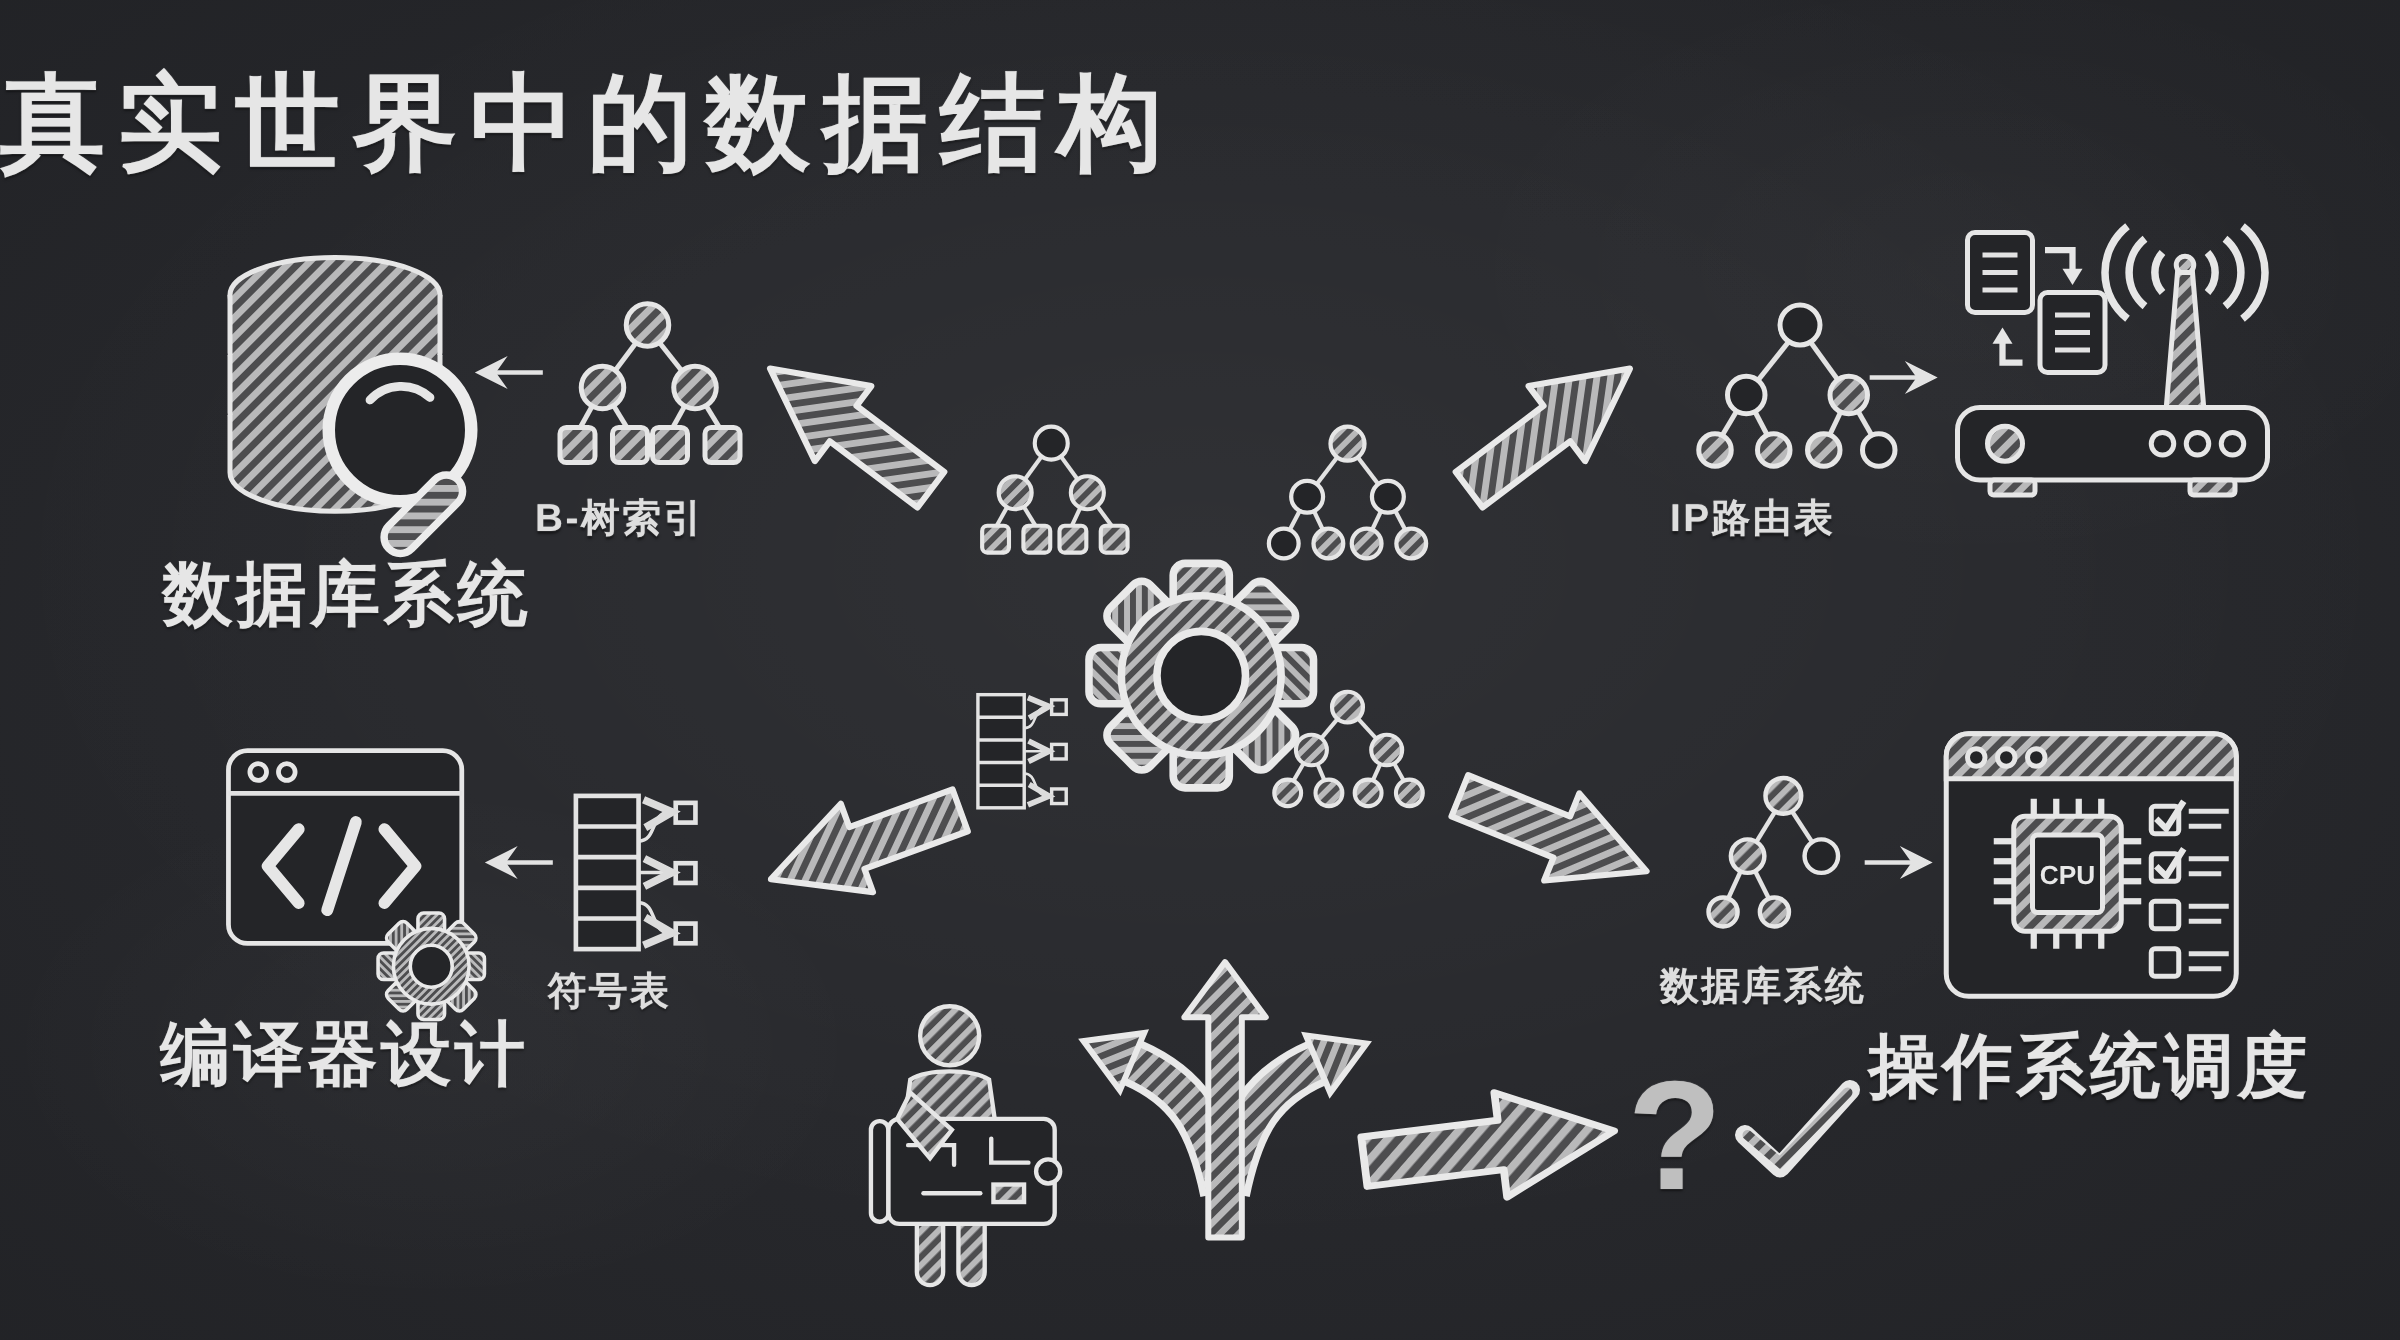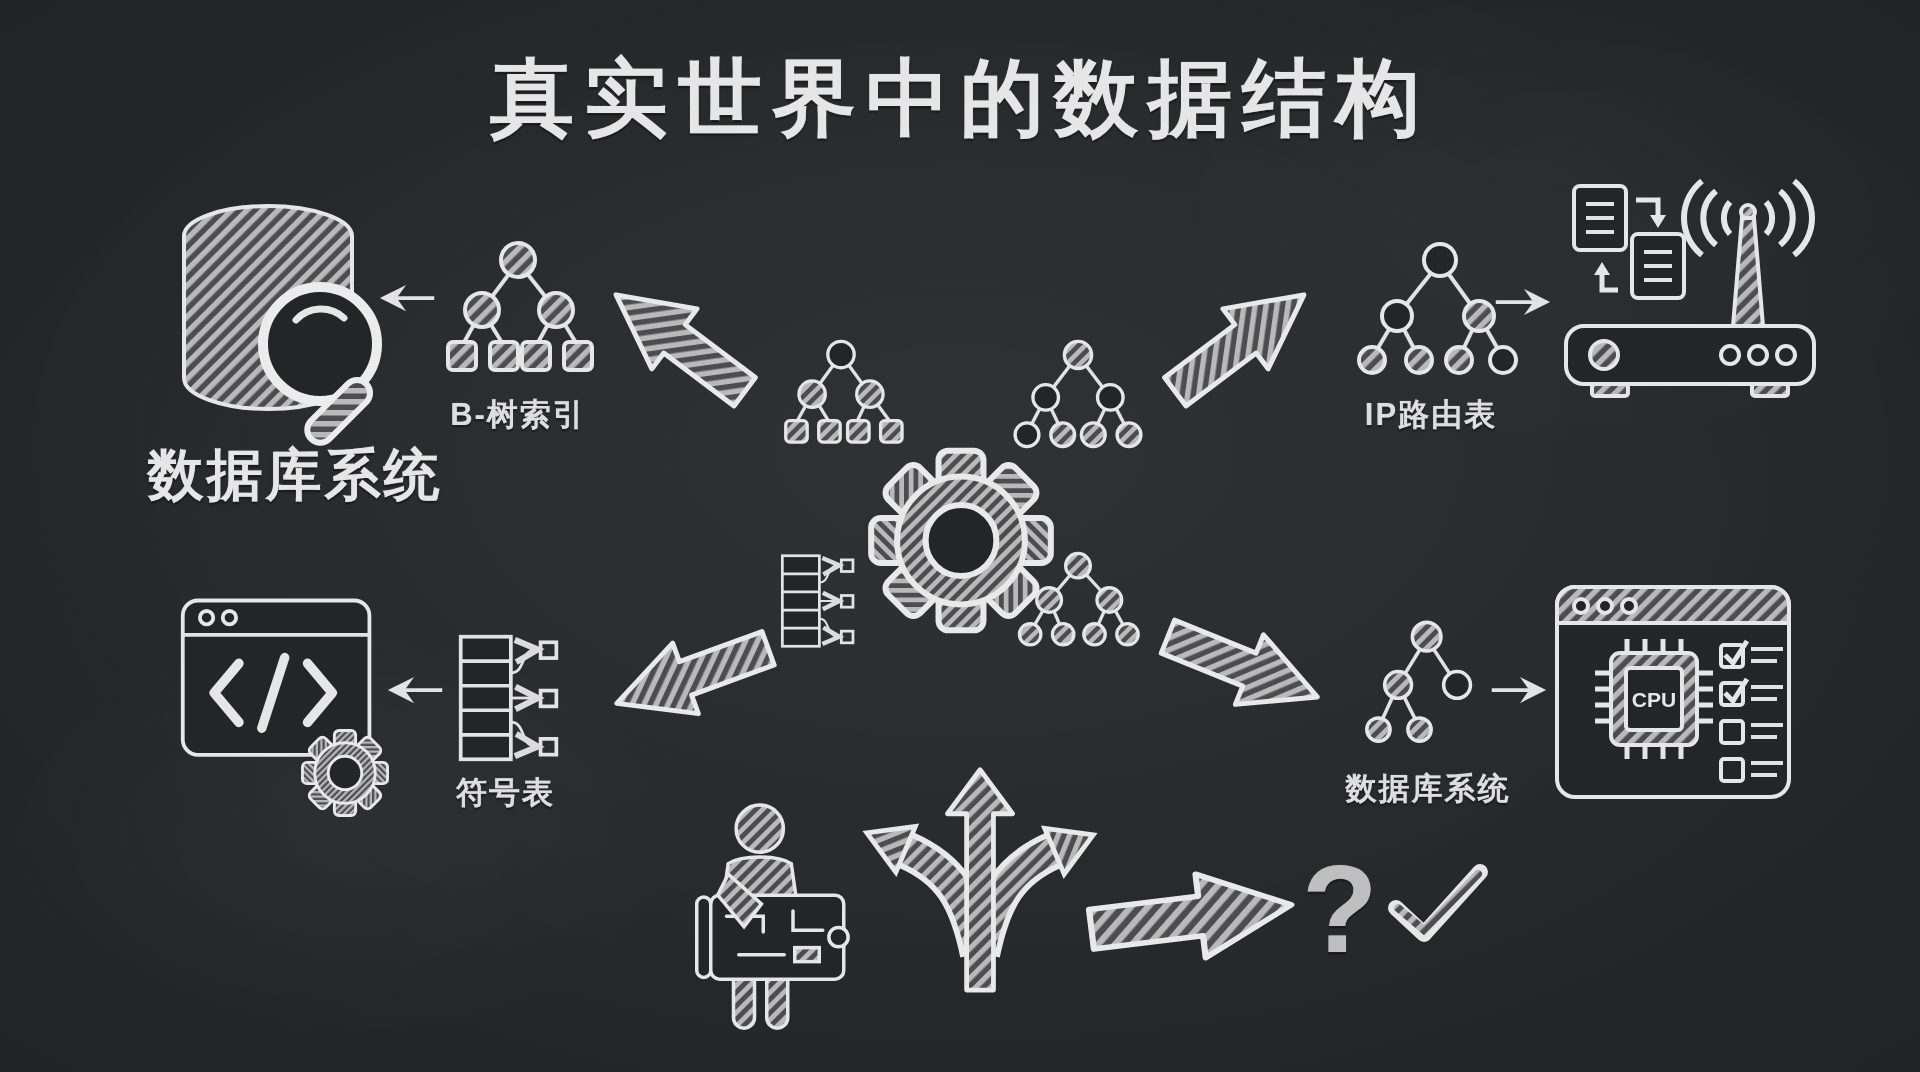--- a/index.html
+++ b/index.html
@@ -7,21 +7,21 @@
     position:relative;width:1920px;height:1072px;overflow:hidden;
     background:
       radial-gradient(ellipse 1400px 800px at 50% 42%, rgba(255,255,255,0.045), rgba(255,255,255,0) 70%),
       radial-gradient(ellipse 500px 300px at 18% 78%, rgba(255,255,255,0.03), rgba(255,255,255,0) 70%),
       radial-gradient(ellipse 600px 350px at 82% 20%, rgba(255,255,255,0.025), rgba(255,255,255,0) 70%),
       radial-gradient(ellipse 120% 120% at 50% 50%, #27282c 30%, #1b1c1f 100%);
     font-family:"Liberation Sans","DejaVu Sans",sans-serif;
   }
   .abs{position:absolute;}
   .chalk-label{
-    color:#e6e6e6;text-align:center;white-space:nowrap;
+    color:#e6e6e6;text-align:left;white-space:nowrap;
     text-shadow:0 0 1px rgba(255,255,255,.45), 0 2px 2px rgba(0,0,0,.5);
     letter-spacing:3px;font-weight:bold;
   }
   .title{font-size:84px;letter-spacing:10px;}
   .big{font-size:56px;}
   .small{font-size:31px;font-weight:bold;color:#dedede;letter-spacing:2px;margin-top:12px;}
   svg{overflow:visible;}
   .ln{stroke:#e2e2e2;stroke-width:4;fill:none;}
   .nf{fill:url(#hatch);stroke:#e6e6e6;stroke-width:4;}
   .no{fill:#242528;stroke:#e6e6e6;stroke-width:4;}
@@ -258,20 +258,21 @@
   <svg class="abs" style="left:300px;top:728px;" width="90" height="90">
     <use href="#gear" width="90" height="90"></use>
   </svg>
   <svg class="abs" style="left:386px;top:674px;" width="60" height="32">
     <use href="#smallarrow" width="60" height="32"></use>
   </svg>
   <svg class="abs" style="left:452px;top:633px;" width="114" height="130">
     <use href="#symtable" width="114" height="130"></use>
   </svg>
   <div class="abs chalk-label small" style="left:438px;top:760px;width:135px;">符号表</div>
+  <div class="abs chalk-label big" style="left:128px;top:806px;width:330px;">编译器设计</div>
 
   <svg class="abs" style="left:1357px;top:613px;" width="134" height="142" viewBox="0 0 150 150">
     <line x1="78" y1="24" x2="46" y2="76" class="ln"></line>
     <line x1="78" y1="24" x2="112" y2="76" class="ln"></line>
     <line x1="46" y1="76" x2="24" y2="124" class="ln"></line>
     <line x1="46" y1="76" x2="70" y2="124" class="ln"></line>
     <circle cx="78" cy="22" r="16" class="nf"></circle>
     <circle cx="46" cy="76" r="15" class="nf"></circle>
     <circle cx="112" cy="76" r="15" class="no"></circle>
     <circle cx="24" cy="126" r="13" class="nf"></circle>
@@ -320,20 +321,21 @@
         <line x1="198" y1="116" x2="224" y2="116" class="ln"></line>
       <rect x="168" y="138" width="22" height="22" rx="3" class="no" stroke-width="4"></rect>
       <line x1="198" y1="142" x2="230" y2="142" class="ln"></line>
         <line x1="198" y1="154" x2="224" y2="154" class="ln"></line>
       <rect x="168" y="176" width="22" height="22" rx="3" class="no" stroke-width="4"></rect>
       <line x1="198" y1="180" x2="230" y2="180" class="ln"></line>
         <line x1="198" y1="192" x2="224" y2="192" class="ln"></line>
     </g>
   </svg>
   <div class="abs chalk-label small" style="left:1328px;top:756px;width:200px;">数据库系统</div>
+  <div class="abs chalk-label big" style="left:1495px;top:816px;width:330px;">操作系统调度</div>
 
   <svg class="abs" style="left:688px;top:793px;" width="175" height="248" viewBox="0 0 200 270">
     <circle cx="82" cy="34" r="27" class="nf" stroke-width="5"></circle>
     <path d="M46 74 C62 64 102 64 118 74 L126 130 L38 130 Z" class="nf" stroke-width="5"></path>
     <rect x="52" y="196" width="24" height="66" rx="12" class="nf" stroke-width="5"></rect>
     <rect x="90" y="196" width="24" height="66" rx="12" class="nf" stroke-width="5"></rect>
     <g>
       <rect x="10" y="112" width="16" height="92" rx="8" class="no" stroke-width="5"></rect>
       <rect x="26" y="110" width="152" height="96" rx="10" class="no" stroke-width="6"></rect>
       <g class="chalkstroke" stroke-width="4" stroke-linecap="round">

